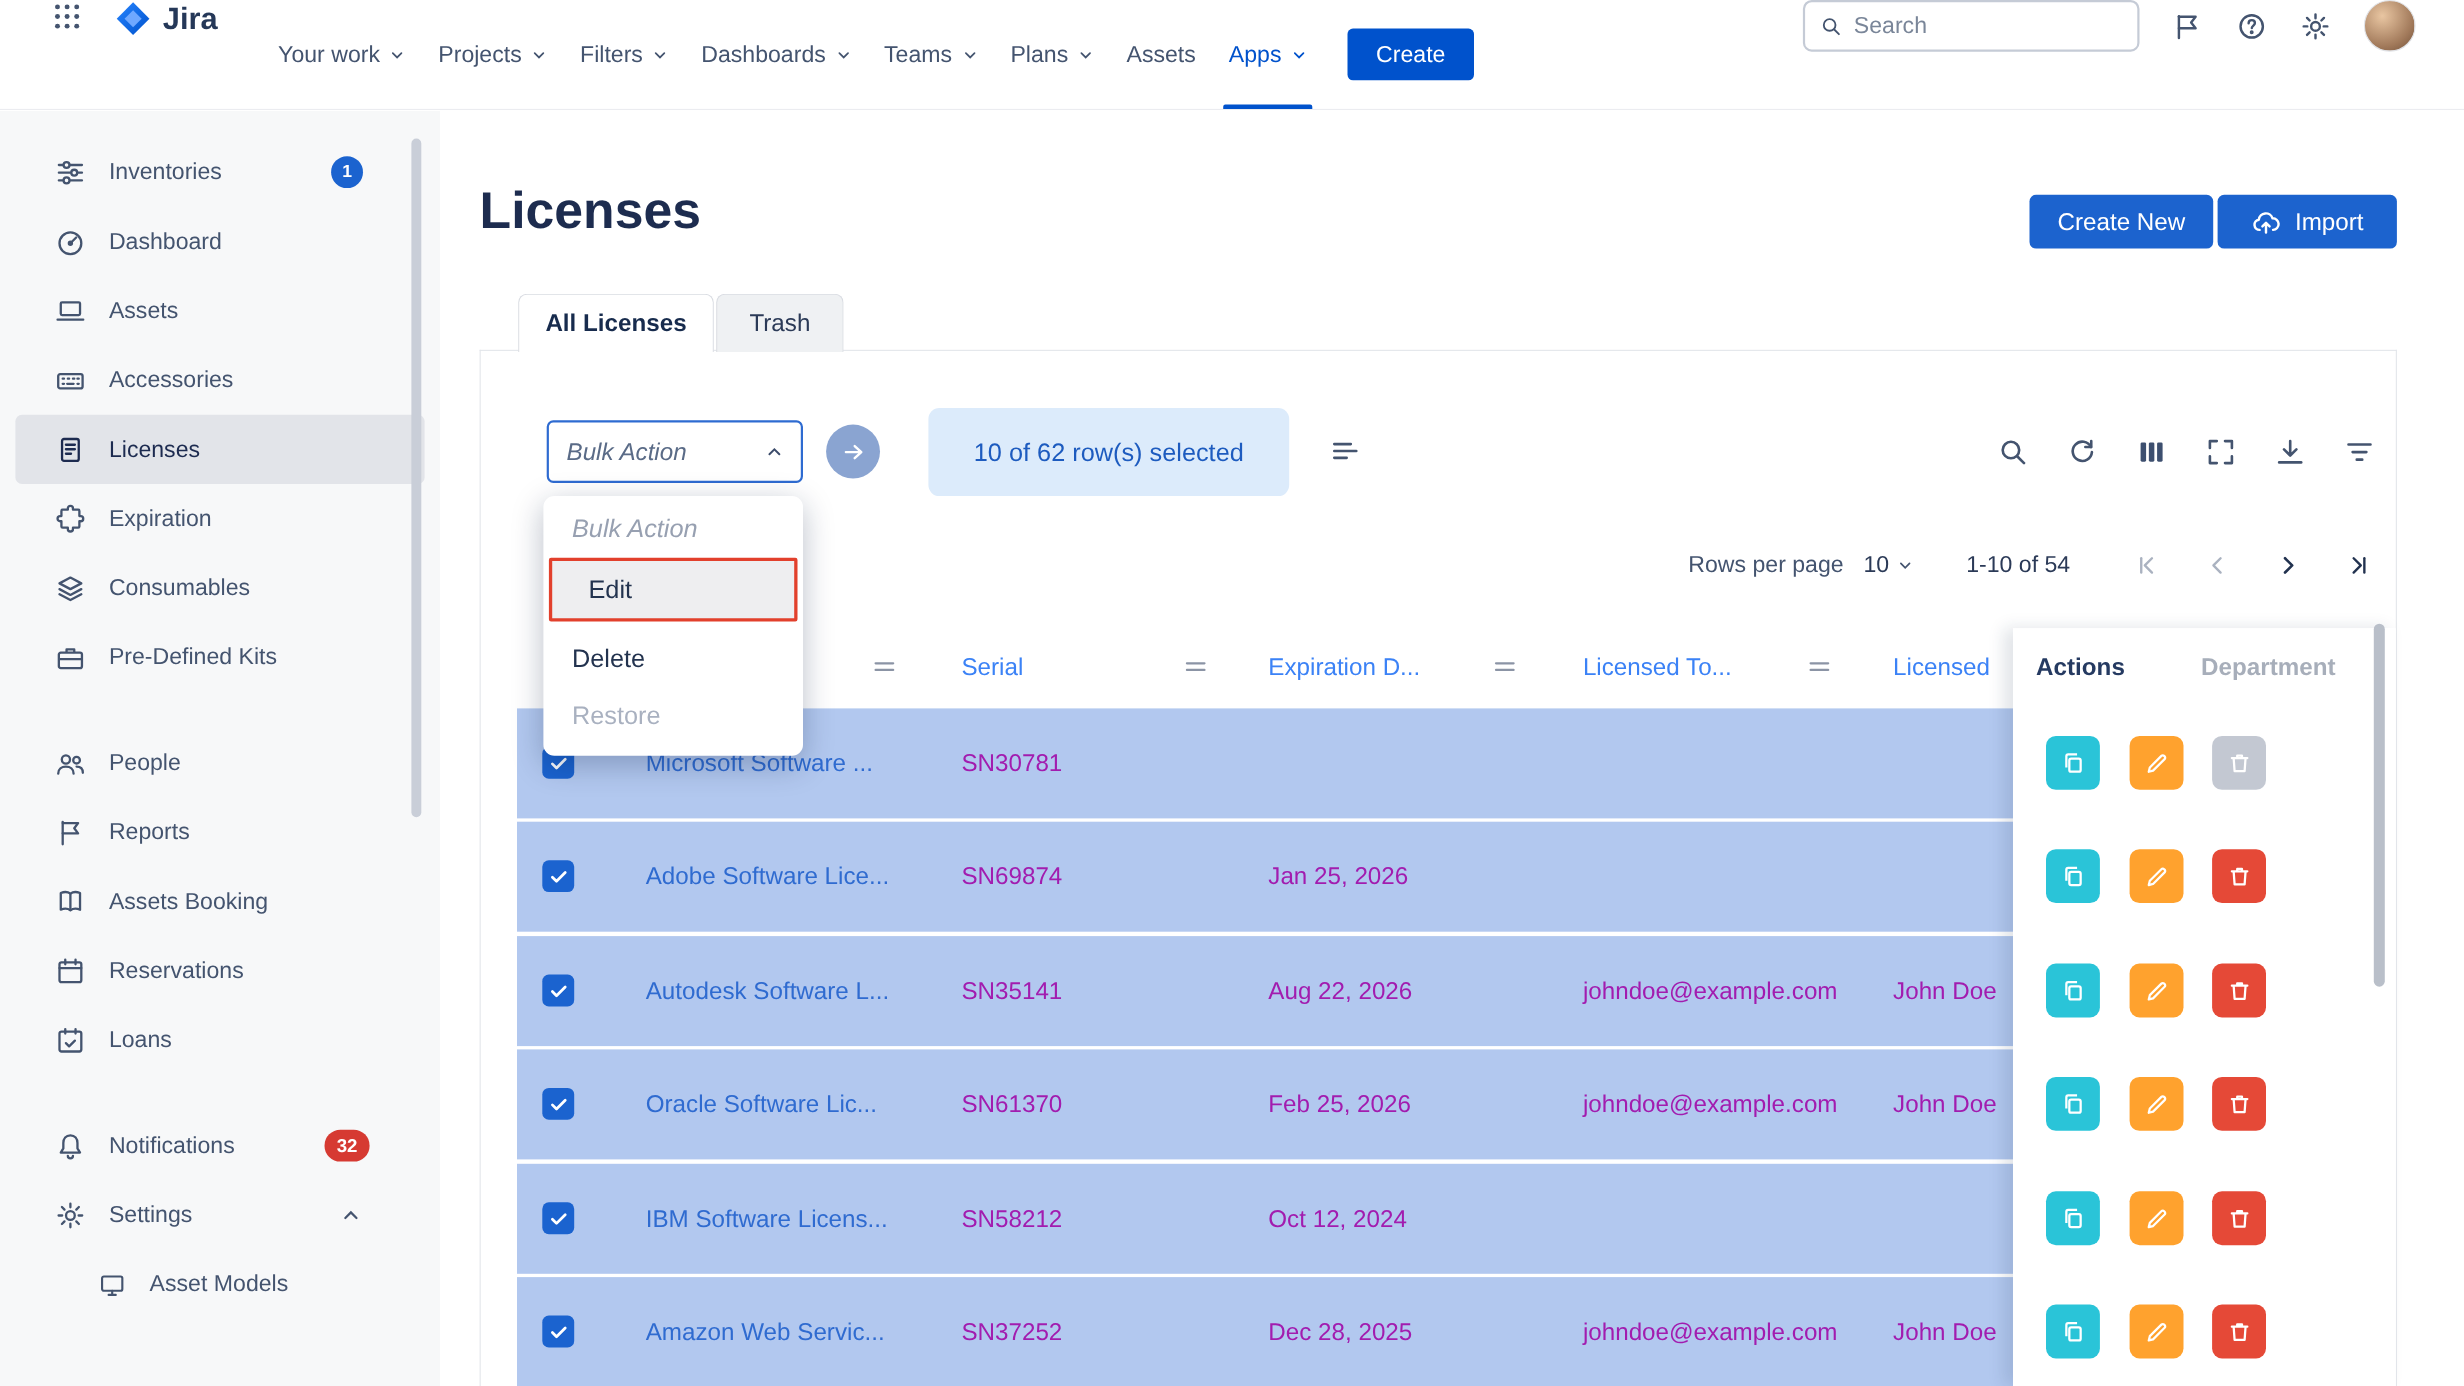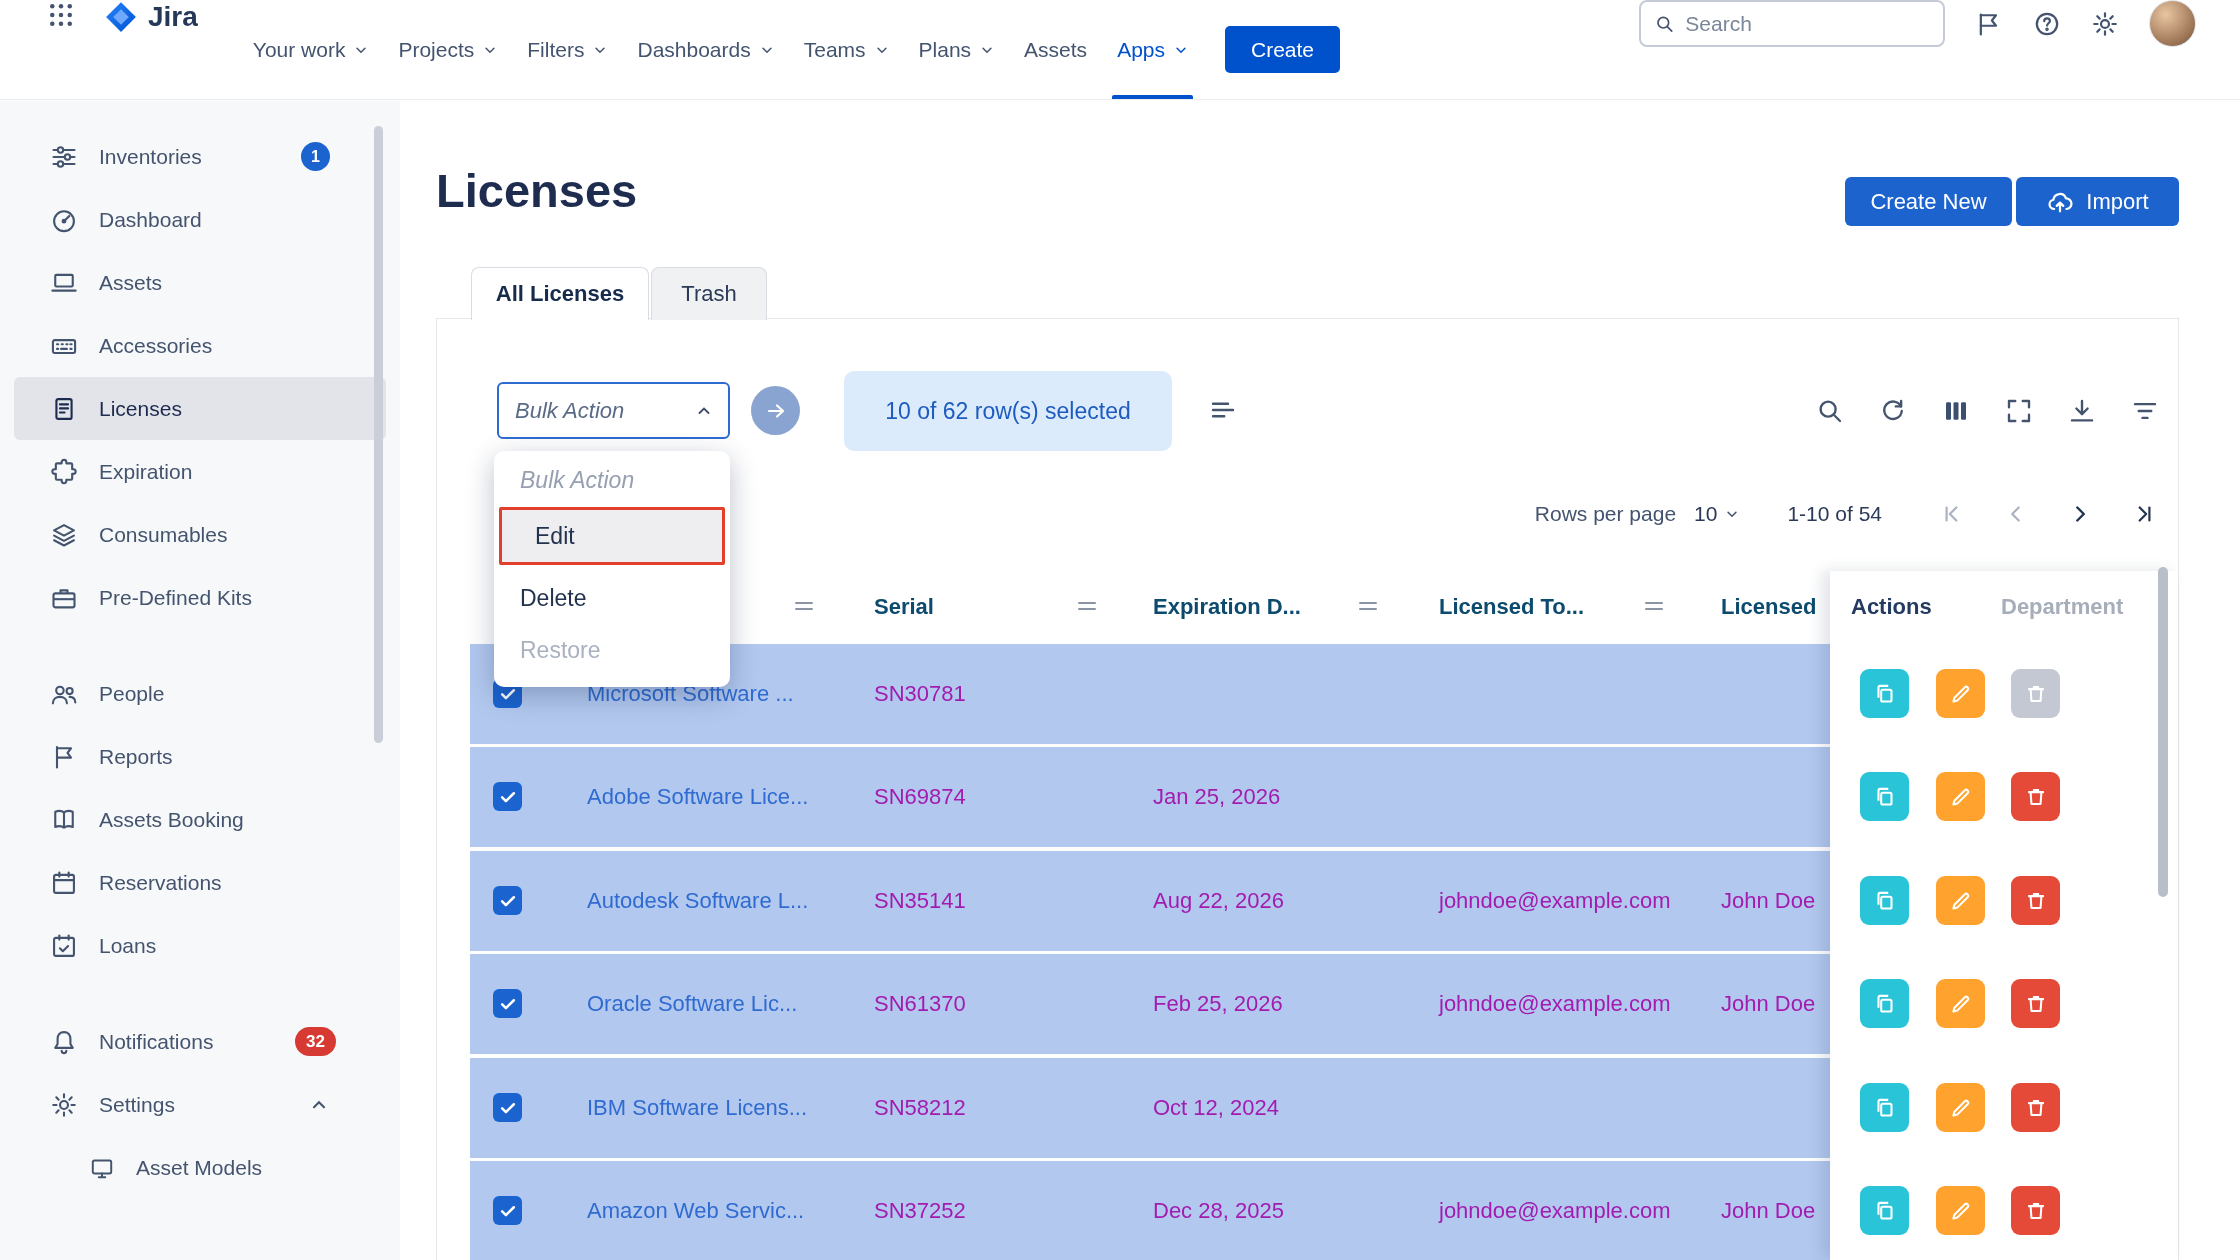--- a/index.html
+++ b/index.html
@@ -57,21 +57,21 @@
 .mi-restore{top:176px;color:#a9b1c0}
 
 .pager{position:absolute;top:168px;right:20px;height:54px;display:flex;align-items:center;font-size:21px;color:#44546f}
 .rpp-value{display:flex;align-items:center;gap:8px;margin-left:18px;cursor:pointer;color:#2b3a57}
 .pager-range{margin-left:48px;color:#2b3a57}
 .pager-icons{display:flex;gap:36px;margin-left:56px;align-items:center}
 .pbtn{background:none;border:none;cursor:pointer;width:28px;height:28px;display:flex;align-items:center;justify-content:center}
 .pbtn.dis{color:#aab2c0}
 .pbtn.en{color:#22324f}
 
-.thead-cell{position:absolute;top:252px;height:71px;display:flex;align-items:center;font-weight:700;font-size:22px;color:#0c4a6e}
+.thead-cell{position:absolute;top:252px;height:71px;display:flex;align-items:center;font-weight:400;font-size:22px;color:#3b82f6}
 .th-serial{left:437px}.th-exp{left:716px}.th-lto{left:1002px}.th-lic{left:1284px}
 .th-handle{position:absolute;top:279px;color:#8b94a5;cursor:grab}
 .h1{left:356px}.h2{left:639px}.h3{left:920px}.h4{left:1206px}
 .trow{position:absolute;left:33px;width:1360px;height:100px;background:#b2c8ef}
 .cell{position:absolute;top:0;height:100%;display:flex;align-items:center;font-size:22px;color:#a21caf;white-space:nowrap}
 .c-name{left:117px;color:#2f6bd0;cursor:pointer}
 .c-serial{left:404px}.c-exp{left:683px}.c-email{left:969px}.c-person{left:1251px}
 .cb{position:absolute;left:23px;top:35px;width:29px;height:29px;background:#1b63cf;border-radius:6px;display:flex;align-items:center;justify-content:center;cursor:pointer}
 
 .actions-overlay{position:absolute;left:1393px;right:0;top:252px;bottom:0;background:#fff;box-shadow:-8px 0 14px rgba(23,43,77,.13);z-index:10}

